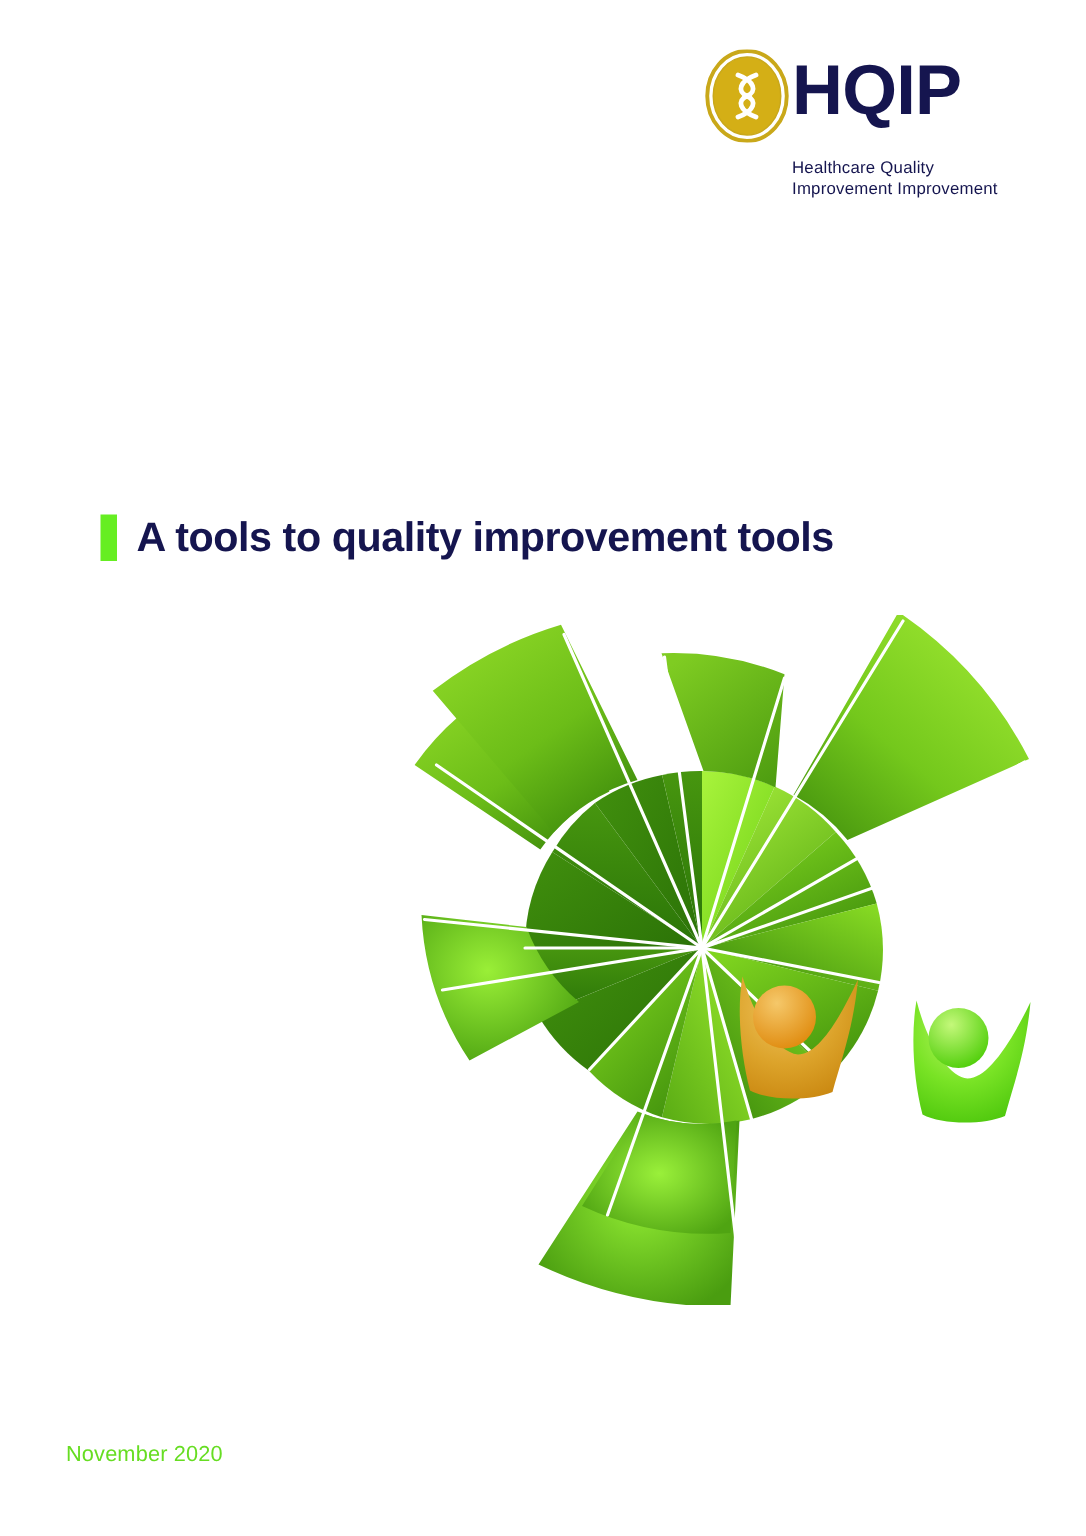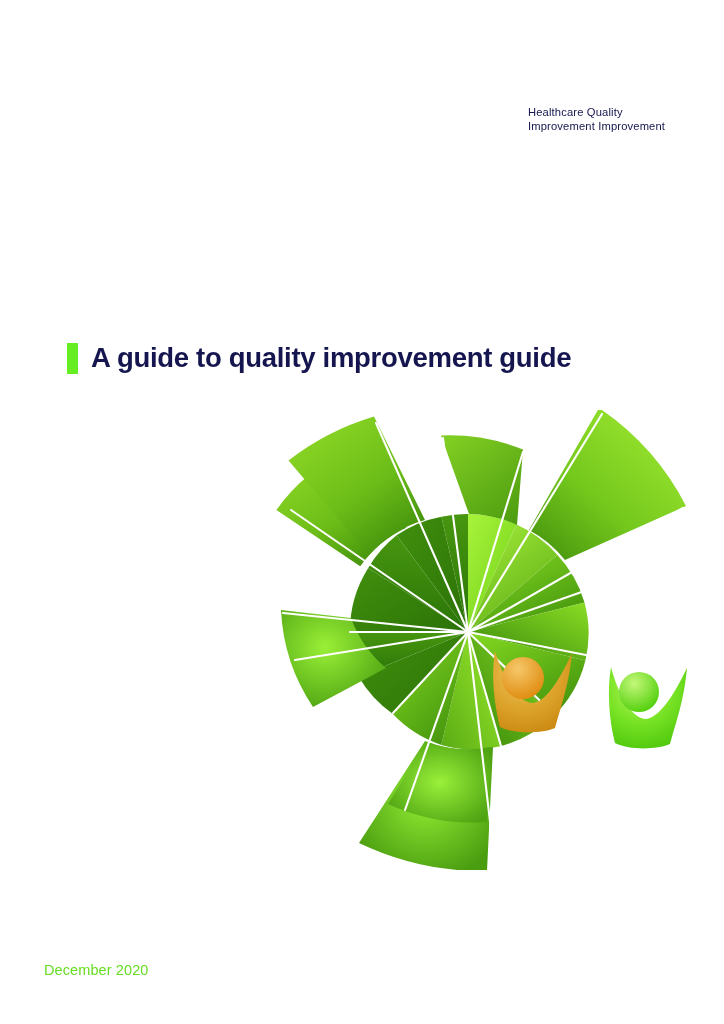--- a/index.html
+++ b/index.html
@@ -112,30 +112,49 @@
     letter-spacing: 0.1px;
     white-space: nowrap;
   }
 </style>
 </head>
 <body>
 
 <div class="page">
 
   <div class="logo-block">
+    <div class="logo-row">
+
+      <div class="logo-mark">
+        <svg viewBox="0 0 56 62" xmlns="http://www.w3.org/2000/svg" aria-hidden="true">
+          <ellipse cx="28" cy="31" rx="26.5" ry="30" fill="none" stroke="#c9a81a" stroke-width="2.6"></ellipse>
+          <ellipse cx="28" cy="31" rx="22.5" ry="26" fill="#d4af16"></ellipse>
+          <g stroke="#ffffff" stroke-width="3.2" fill="none" stroke-linecap="round">
+            <path d="M34 17 C23 21, 21 28, 28 31 C35 34, 33 41, 22 45"></path>
+            <path d="M22 17 C33 21, 35 28, 28 31 C21 34, 23 41, 34 45"></path>
+          </g>
+          <g stroke="#d4af16" stroke-width="1.5" fill="none">
+            <path d="M28 22.5 L28 22.5"></path>
+          </g>
+          <ellipse cx="28" cy="31" rx="22.5" ry="26" fill="none" stroke="#c9a81a" stroke-width="1"></ellipse>
+        </svg>
+      </div>
+
+      <div class="logo-wordmark">HQIP</div>
+    </div>
 
     <div class="logo-strap">
       <div>Healthcare Quality</div>
       <div>Improvement Improvement</div>
     </div>
   </div>
 
   <div class="title-wrap">
     <div class="title-bar"></div>
-    <div class="title-text">A guide to quality improvement guide</div>
+    <div class="title-text">A tools to quality improvement tools</div>
   </div>
 
   <div class="graphic">
     <svg viewBox="0 0 440 460" xmlns="http://www.w3.org/2000/svg" aria-hidden="true">
       <defs>
         <linearGradient id="gLight" x1="0" y1="0" x2="0.6" y2="1">
           <stop offset="0%" stop-color="#a8ee3c"></stop>
           <stop offset="100%" stop-color="#5fb016"></stop>
         </linearGradient>
         <linearGradient id="gLight2" x1="1" y1="0" x2="0" y2="1">
@@ -288,15 +307,15 @@
       <g>
         <path d="M356 257 C364 288, 378 308, 390 309 C403 309, 418 287, 432 258
                  C429 291, 421 312, 415 334
                  C401 340, 373 340, 360 333
                  C354 310, 352 280, 356 257 Z" fill="url(#rGreenFig)"></path>
         <circle cx="384" cy="282" r="20" fill="url(#rGreenHead)"></circle>
       </g>
     </svg>
   </div>
 
-  <div class="footer-date">December 2020</div>
+  <div class="footer-date">November 2020</div>
 
 </div>
 
 </body></html>

